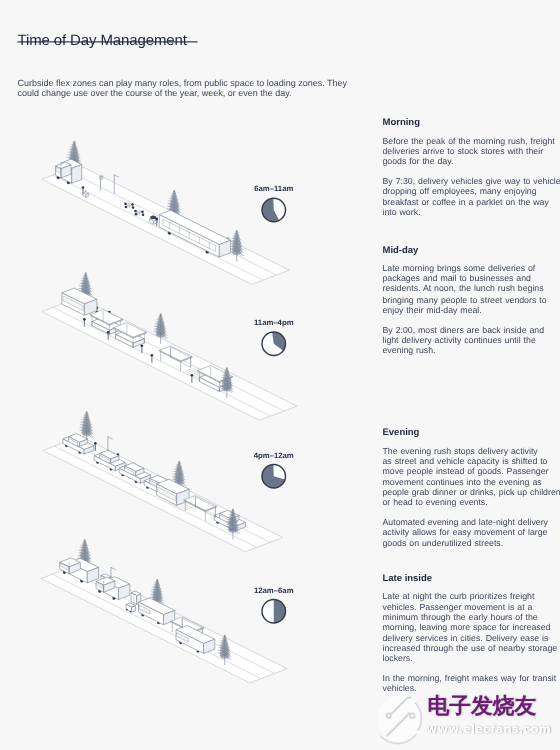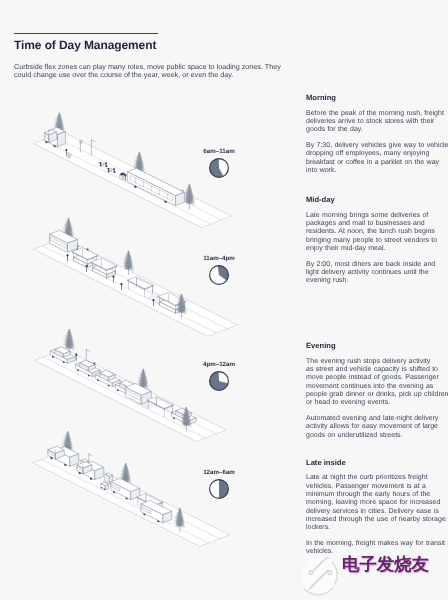--- a/index.html
+++ b/index.html
@@ -1,20 +1,20 @@
 <!DOCTYPE html>
 <html><head>
 <meta charset="utf-8">
 <style>
   html,body{margin:0;padding:0;}
   body{width:448px;height:600px;background:#f7f7f7;font-family:"Liberation Sans",sans-serif;
        -webkit-font-smoothing:antialiased;text-rendering:geometricPrecision;overflow:hidden;position:relative;}
   .page{position:absolute;inset:0;background:#f7f7f7;overflow:hidden;}
   .rule{position:absolute;left:14px;top:33px;width:144px;height:1.2px;background:#3b4256;}
-  .title{position:absolute;left:14px;top:39px;font-size:12px;font-weight:bold;color:#1d2538;letter-spacing:-0.1px;line-height:12px;}
+  .title{position:absolute;left:14px;top:26px;font-size:12px;font-weight:normal;color:#1d2538;letter-spacing:-0.1px;line-height:12px;}
   .intro{position:absolute;left:14px;top:63px;width:268px;font-size:7.2px;line-height:8.2px;color:#3d4558;}
   .sec{position:absolute;left:282px;width:152px;margin-left:24px;}
   .sec-h{font-size:7.6px;font-weight:bold;color:#1d2538;line-height:8px;margin:0 0 7.5px 0;}
   .sec-p{font-size:7px;word-spacing:0.4px;color:#3d4558;margin:0;}
   .sec-p + .sec-p{margin-top:7.5px;}
   .sec-p span{display:block;line-height:8.35px;white-space:nowrap;}
   .scene{position:absolute;left:0;top:0;width:448px;height:600px;pointer-events:none;}
   .wm{position:absolute;}
   .wm-cn{left:342px;top:556px;font-size:17.4px;font-weight:bold;letter-spacing:0px;color:#701a75;
          text-shadow:0 0 0.6px #c9cbcf, 0.7px 0.7px 1.2px rgba(150,152,158,0.75);
@@ -1107,21 +1107,21 @@
         <path d="M 179.24 509.72 L 180.36 509.30" fill="none" stroke="#7d8694" stroke-width="0.36" stroke-linecap="round"></path>
         <ellipse cx="179.80" cy="509.22" rx="0.58" ry="0.30" fill="#7b8799" opacity="0.40"></ellipse>
         <path d="M 179.80 508.12 L 179.06 509.25" fill="none" stroke="#7d8694" stroke-width="0.4" stroke-linecap="round"></path>
         <path d="M 179.80 508.12 L 180.54 509.99" fill="none" stroke="#7d8694" stroke-width="0.4" stroke-linecap="round"></path>
         <path d="M 179.36 508.59 L 180.24 508.25" fill="none" stroke="#7d8694" stroke-width="0.36" stroke-linecap="round"></path>
         <path d="M 179.80 526.44 L 179.80 508.80" fill="none" stroke="#7d8694" stroke-width="0.42" stroke-linecap="round"></path>
       </g>
     </svg>
   <div class="rule"></div>
   <div class="title">Time of Day Management</div>
-  <div class="intro">Curbside flex zones can play many roles, move public space to loading zones. They could change use over the course of the year, week, or even the day.</div>
+  <div class="intro">Curbside flex zones can play many roles, from public space to loading zones. They could change use over the course of the year, week, or even the day.</div>
 
   <div class="sec" style="top:94px">
     <div class="sec-h">Morning</div>
     <p class="sec-p">
         <span>Before the peak of the morning rush, freight</span>
         <span>deliveries arrive to stock stores with their</span>
         <span>goods for the day.</span>
       </p>
     <p class="sec-p">
         <span>By 7:30, delivery vehicles give way to vehicles</span>
@@ -1224,13 +1224,14 @@
       <circle cx="19" cy="22" r="18.6" fill="#ffffff" opacity="0.55"></circle>
       <path d="M3.8 36.2 A18.6 18.6 0 0 0 31.8 34.6" fill="none" stroke="#d7d9dd" stroke-width="1.4" stroke-linecap="round"></path>
       <path d="M33.6 31.2 A18.6 18.6 0 0 0 31.4 9.4" fill="none" stroke="#d7d9dd" stroke-width="1.4" stroke-linecap="round"></path>
       <path d="M8.6 35.6 L26.6 17.6" fill="none" stroke="#d2d4d9" stroke-width="1.5" stroke-linecap="round"></path>
       <path d="M12.6 17.6 L24.0 6.2 Q25.6 4.8 27.4 5.0" fill="none" stroke="#d2d4d9" stroke-width="1.5" stroke-linecap="round" stroke-linejoin="round"></path>
       <circle cx="10.0" cy="19.6" r="1.85" fill="none" stroke="#d2d4d9" stroke-width="1.35"></circle>
       <circle cx="28.8" cy="19.6" r="1.85" fill="none" stroke="#d2d4d9" stroke-width="1.35"></circle>
     </svg>
   </div>
   <div class="wm wm-cn">电子发烧友</div>
+  <div class="wm wm-url">www.elecfans.com</div>
 </div>
 
 </body></html>

